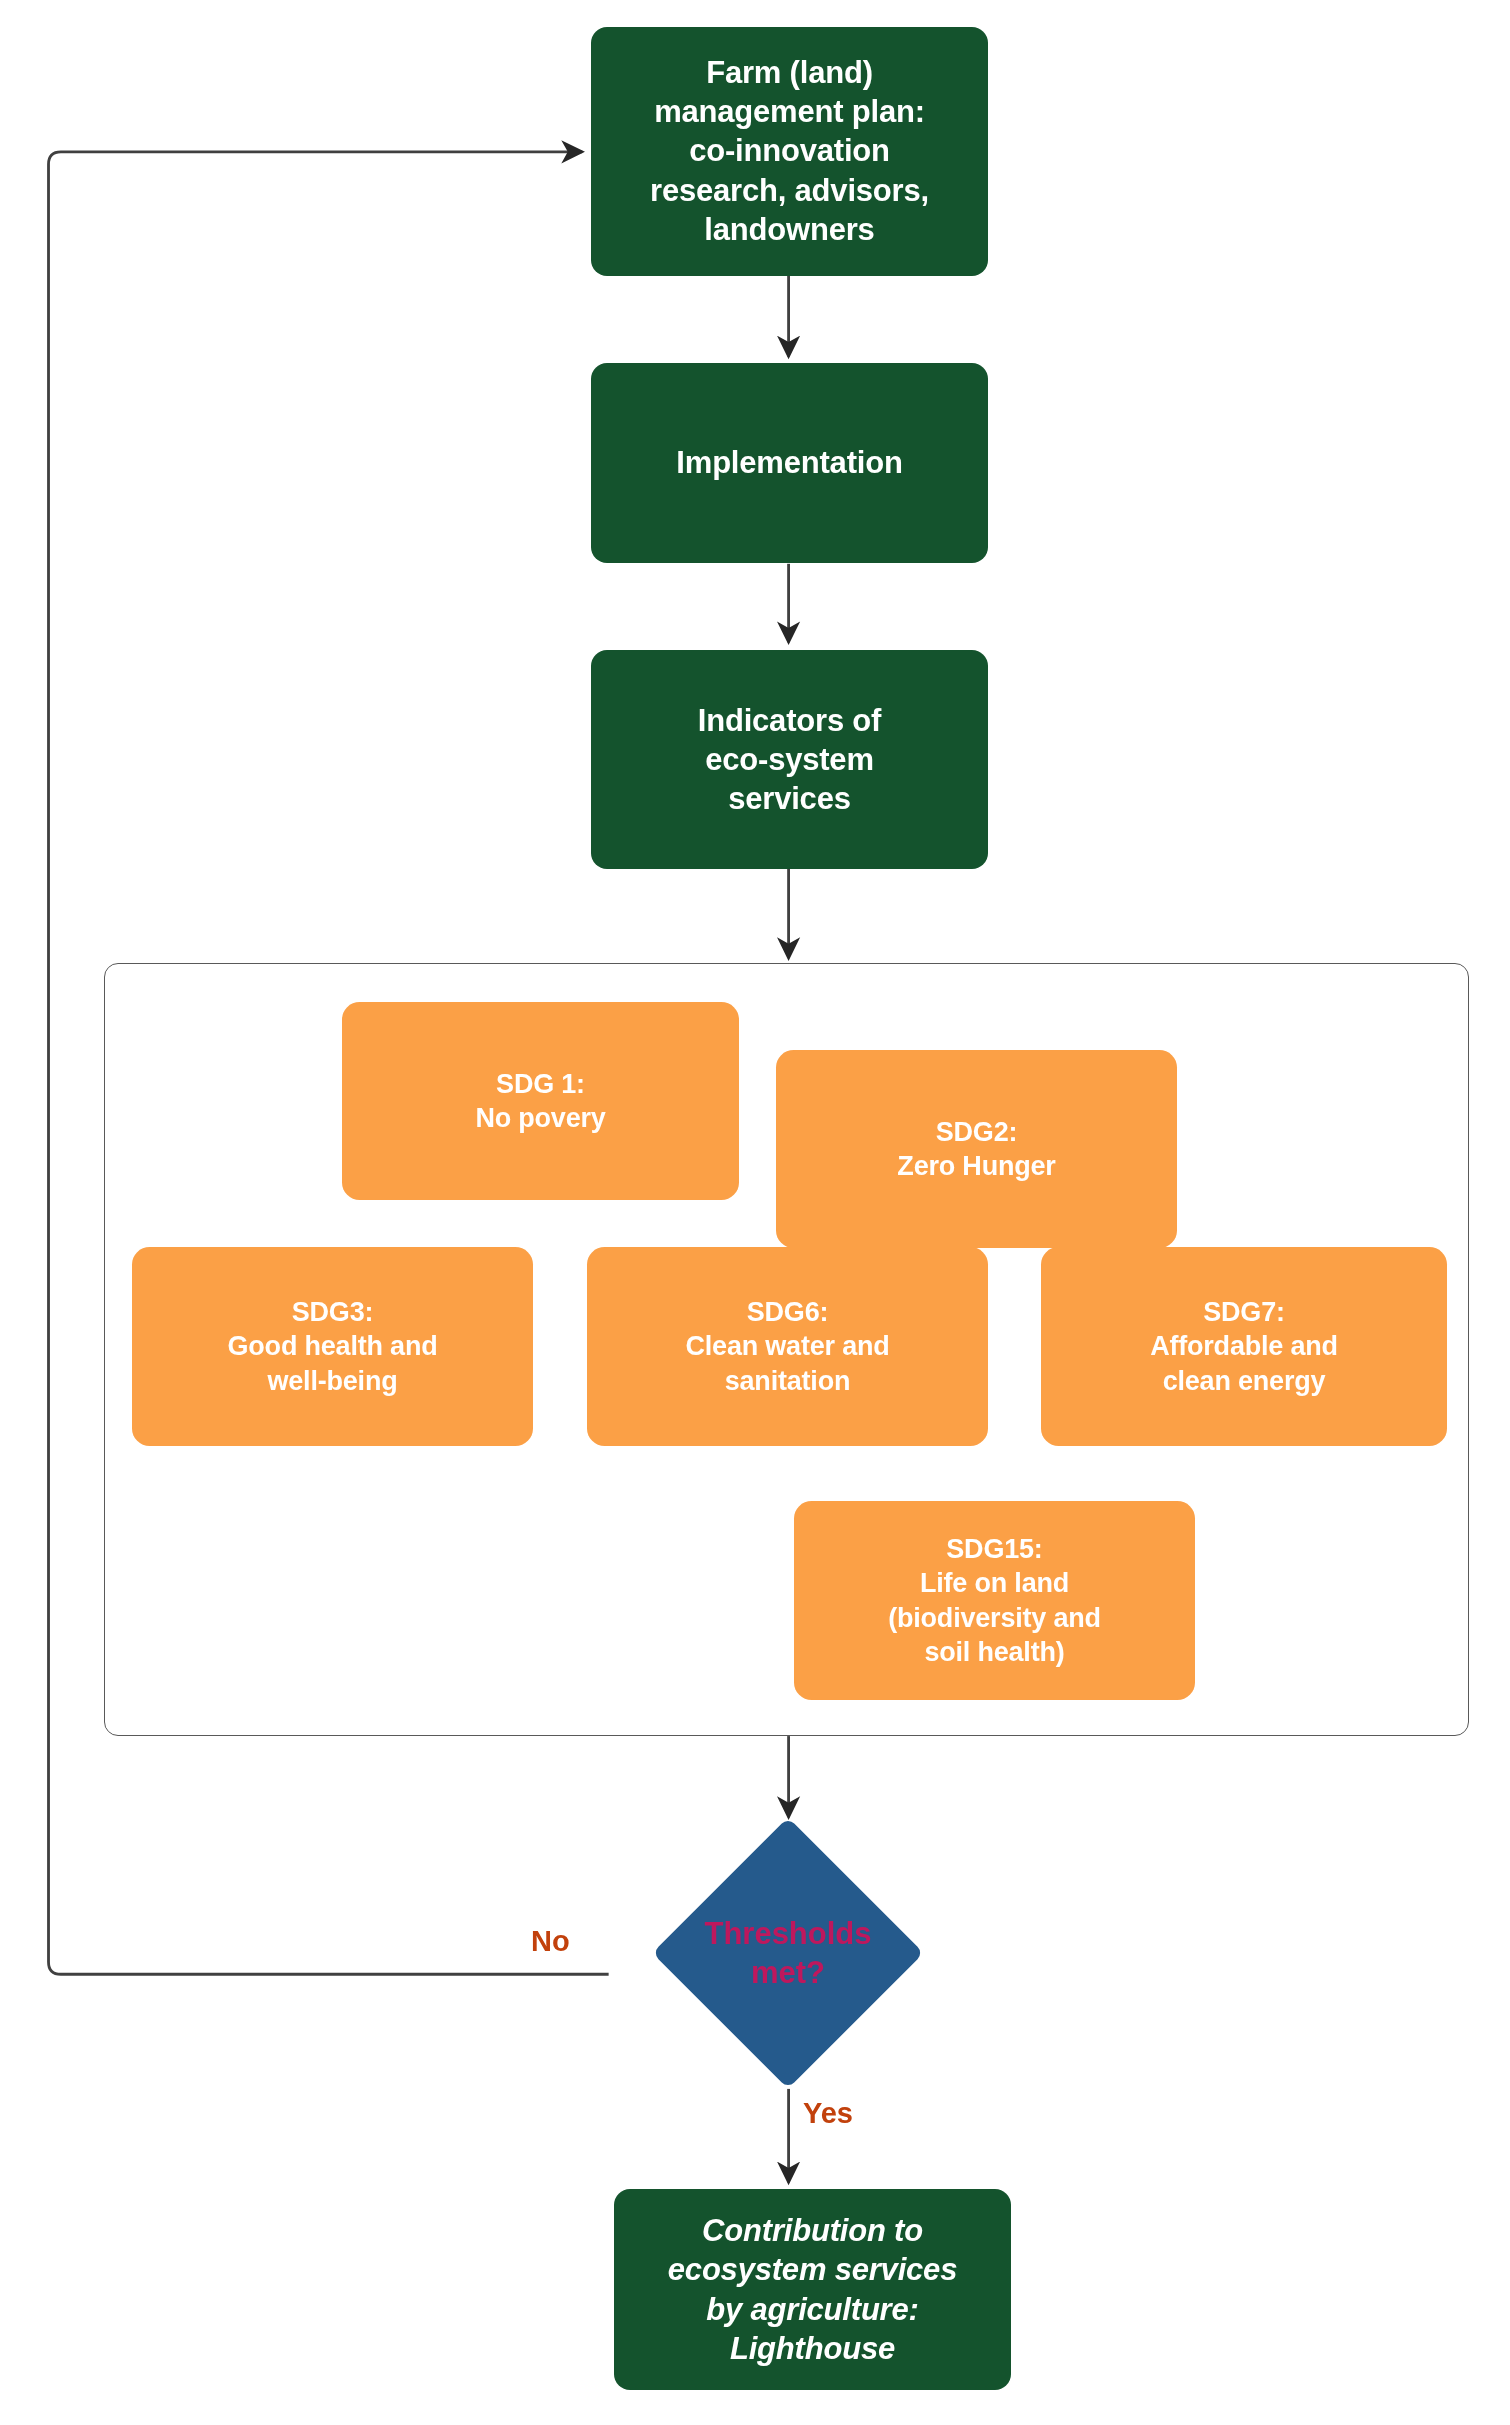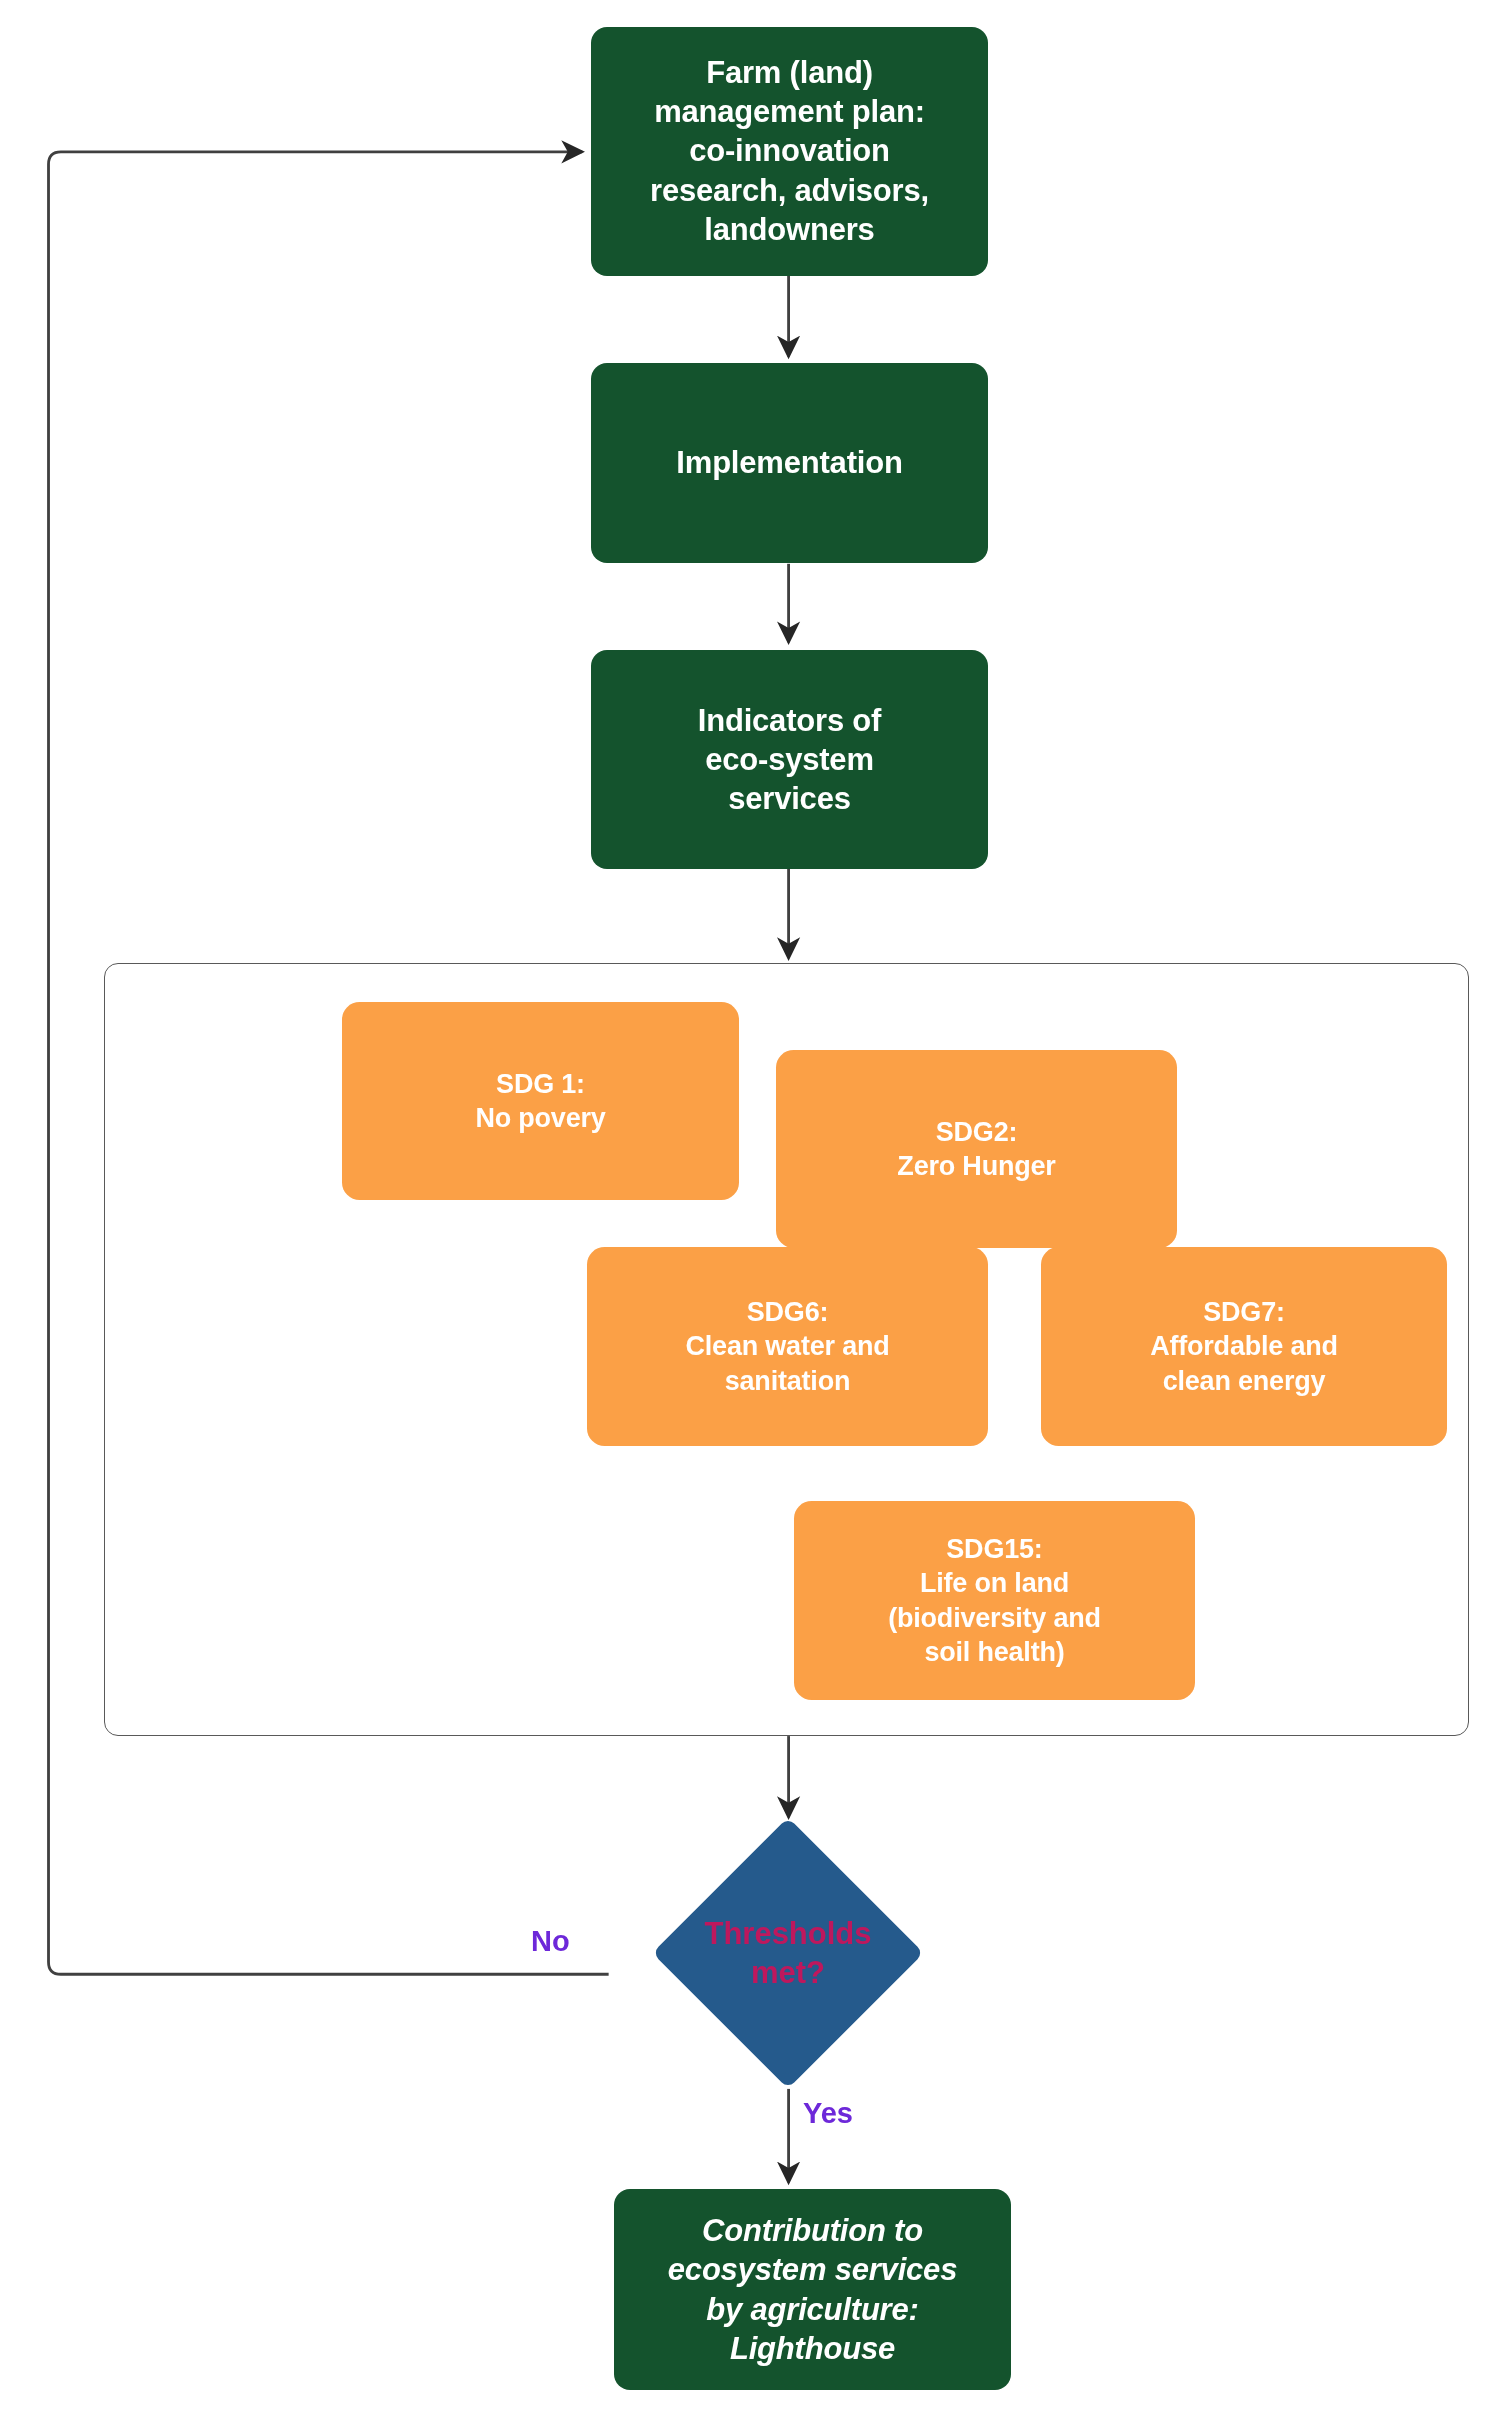--- a/index.html
+++ b/index.html
@@ -69,21 +69,21 @@
     justify-content: center;
     text-align: center;
     color: #be185d;
     font-weight: bold;
     font-size: 31px;
     line-height: 1.26;
     white-space: pre-line;
   }
   .edge-label {
     position: absolute;
-    color: #6d28d9;
+    color: #c2410c;
     font-weight: bold;
     font-size: 29px;
     white-space: nowrap;
   }
   svg.wires {
     position: absolute;
     left: 0;
     top: 0;
     width: 1511px;
     height: 2426px;
@@ -127,20 +127,23 @@
 eco-system
 services</div>
 
   <div class="group-box" style="left:104px; top:963px; width:1365px; height:773px;"></div>
 
   <div class="node sdg" style="left:342px; top:1002px; width:397px; height:198px;">SDG 1:
 No povery</div>
   <div class="node sdg" style="left:776px; top:1002px; width:401px; height:198px;margin-top:48px;">SDG2:
 Zero Hunger</div>
 
+  <div class="node sdg" style="left:132px; top:1247px; width:401px; height:199px;">SDG3:
+Good health and
+well-being</div>
   <div class="node sdg" style="left:587px; top:1247px; width:401px; height:199px;">SDG6:
 Clean water and
 sanitation</div>
   <div class="node sdg" style="left:1041px; top:1247px; width:406px; height:199px;text-align:center;">SDG7:
 Affordable and
 clean energy</div>
 
   <div class="node sdg" style="left:794px; top:1501px; width:401px; height:199px;">SDG15:
 Life on land
 (biodiversity and

